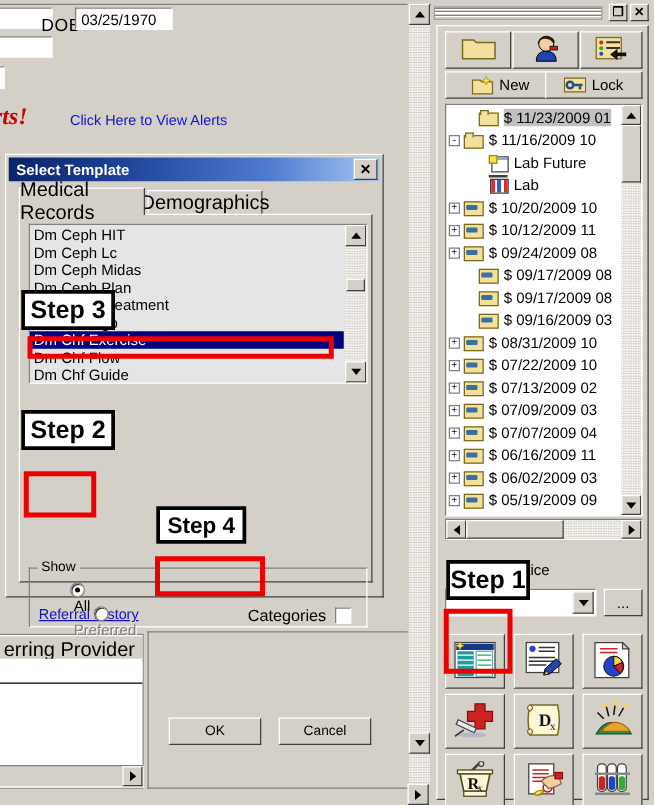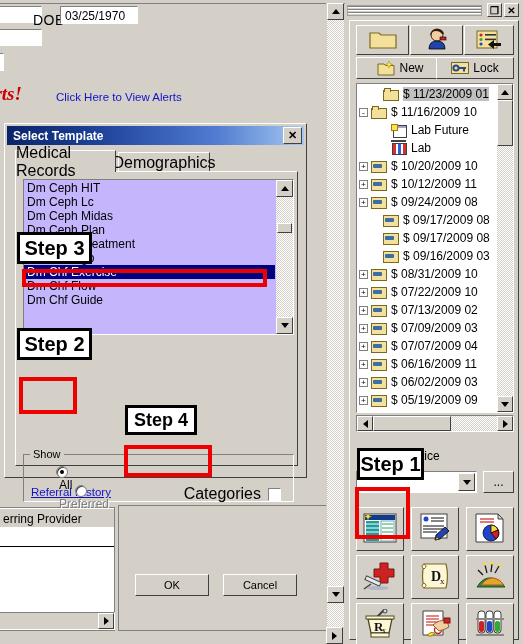--- a/index.html
+++ b/index.html
@@ -67,21 +67,21 @@
   
   #provider-grid {
     position:absolute; left:-40px; top:507px; width:153px; height:122px;
     background:#fff; border:1px solid #808080;
   }
   #provider-head {
     position:absolute; left:0; top:0; right:0; height:19px;
     background:#d4d0c8; border-bottom:1px solid #000;
     border-top:1px solid #fff;
   }
-  #provider-head-label { position:absolute; left:42px; top:3px; font-size:12px; }
+  #provider-head-label { position:absolute; left:42px; top:3px; font-size:16px; }
   #provider-row0 { position:absolute; left:0; top:19px; right:0; height:19px;
     border-bottom:1px solid #000; background:#fff; }
   #provider-hscroll {
     position:absolute; left:-40px; top:612px; width:153px; height:16px;
     background:#d4d0c8;
   }
   #provider-hscroll .arrow-right {
     position:absolute; right:0; top:0; width:16px; height:16px;
   }
   
@@ -152,22 +152,22 @@
 
   #tab-body {
     position:absolute; left:10px; top:47px; width:283px; height:295px;
     background:#d4d0c8;
     border:1px solid; border-color:#ffffff #404040 #404040 #ffffff;
     box-sizing:border-box;
   }
 
   
   #template-list {
-    position:absolute; left:18px; top:55px; width:271px; height:156px;
-    background:#c4b5fd;
+    position:absolute; left:18px; top:55px; width:271px; height:128px;
+    background:#e5e5e5;
     border:1px solid; border-color:#808080 #ffffff #ffffff #808080;
     box-sizing:border-box; overflow:hidden;
   }
   .list-item {
     height:14px; line-height:14px; padding-left:3px;
     font-size:12px; white-space:nowrap; color:#000; cursor:default;
   }
   .list-item.selected { background:#000080; color:#ffffff; }
   #list-inner { position:absolute; left:0; top:1px; right:18px; }
   #list-vscroll {
@@ -203,21 +203,21 @@
     width:12px; height:12px; border-radius:50%;
     background:#ffffff; border:1px solid #808080;
     box-shadow: inset 1px 1px 0 #404040, inset -1px -1px 0 #ffffff;
     display:flex;align-items:center;justify-content:center;
     box-sizing:border-box;
   }
   .radio .dot { width:4px;height:4px;border-radius:50%;background:#000; }
   .radio-label { margin-left:7px; font-size:12px; }
   .radio-label.disabled { color:#808080; text-shadow:1px 1px 0 #fff; }
   #cat-row { position:absolute; right:12px; top:30px; display:flex; align-items:center; }
-  #cat-label { font-size:16px; margin-right:7px; }
+  #cat-label { font-size:13px; margin-right:7px; }
   #cat-check {
     width:13px;height:13px;background:#fff;
     border:1px solid; border-color:#808080 #ffffff #ffffff #808080;
     box-sizing:border-box;
   }
 
   
   #btn-ok {
     position:absolute; left:130px; top:450px; width:74px; height:22px;
   }

